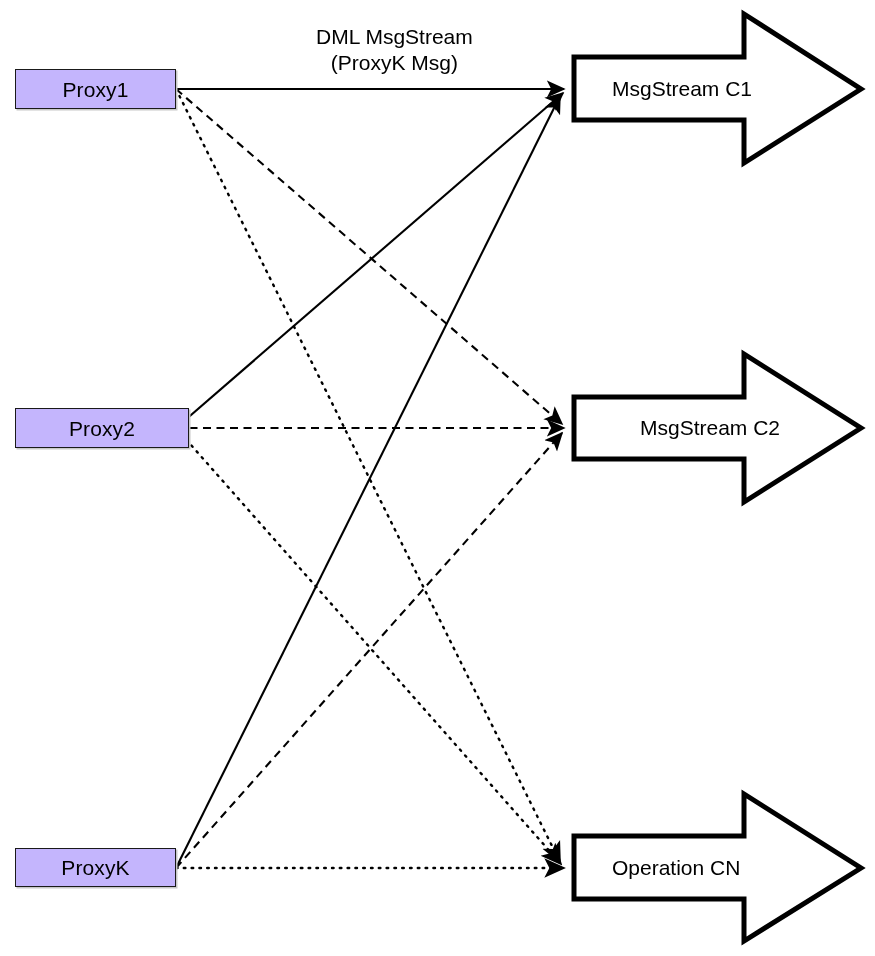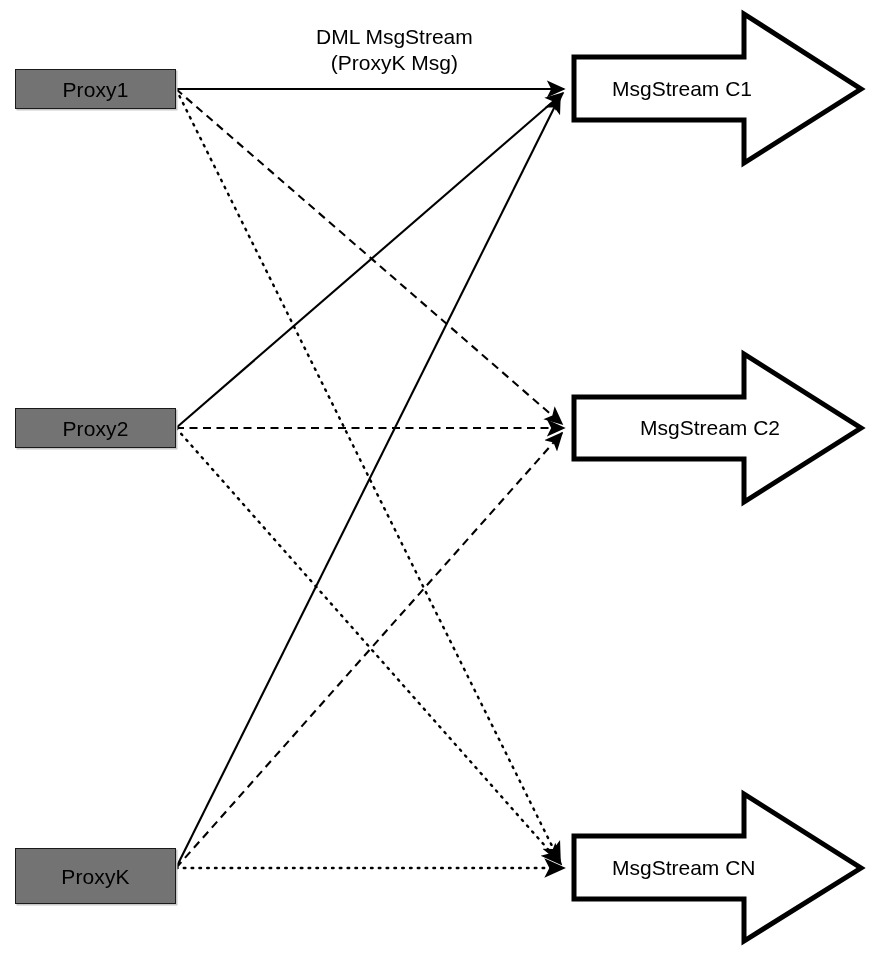--- a/index.html
+++ b/index.html
@@ -18,21 +18,21 @@
   svg.layer {
     position: absolute;
     left: 0;
     top: 0;
     width: 875px;
     height: 956px;
   }
   .proxy-box {
     position: absolute;
     box-sizing: border-box;
-    background: #737373;
+    background: #c4b5fd;
     border: 1.6px solid #1a1a1a;
     box-shadow: 1.5px 1.5px 0 0 #c8c8c8;
     display: flex;
     align-items: center;
     justify-content: center;
   }
   .proxy-label {
     font-size: 21px;
     color: #000000;
     letter-spacing: 0.1px;
@@ -85,32 +85,32 @@
         <polygon points="574,57 744,57 744,14 861,89 744,163 744,120 574,120" fill="#ffffff" stroke="#000000" stroke-width="5" stroke-linejoin="miter" stroke-miterlimit="10"></polygon>
         <polygon points="574,397 744,397 744,354 861,428 744,502 744,459 574,459" fill="#ffffff" stroke="#000000" stroke-width="5" stroke-linejoin="miter" stroke-miterlimit="10"></polygon>
         <polygon points="574,836 744,836 744,794 861,868 744,941 744,899 574,899" fill="#ffffff" stroke="#000000" stroke-width="5" stroke-linejoin="miter" stroke-miterlimit="10"></polygon>
       </g>
   </svg>
 
   <div id="proxies-group">
       <div class="proxy-box" style="left: 15px; top: 69px; width: 161px; height: 40px;">
         <span class="proxy-label">Proxy1</span>
       </div>
-      <div class="proxy-box" style="left: 15px; top: 408px; width: 161px; height: 40px;">
+      <div class="proxy-box" style="left: 15px; top: 408px; width: 174px; height: 40px;">
         <span class="proxy-label">Proxy2</span>
       </div>
-      <div class="proxy-box" style="left: 15px; top: 848px; width: 161px; height: 56px;">
+      <div class="proxy-box" style="left: 15px; top: 848px; width: 161px; height: 39px;">
         <span class="proxy-label">ProxyK</span>
       </div>
     </div>
 
   <div id="stream-labels-group">
       <div class="stream-label" style="left: 612px; top: 78px; width: 200px;">MsgStream C1</div>
       <div class="stream-label" style="left: 640px; top: 417px; width: 200px;">MsgStream C2</div>
-      <div class="stream-label" style="left: 612px; top: 857px; width: 200px;">MsgStream CN</div>
+      <div class="stream-label" style="left: 612px; top: 857px; width: 200px;">Operation CN</div>
     </div>
 
   <div class="edge-label" style="left:316px; top:24px;">
     <div>DML MsgStream</div>
     <div>(ProxyK Msg)</div>
   </div>
 
 </div>
 
 </body></html>

